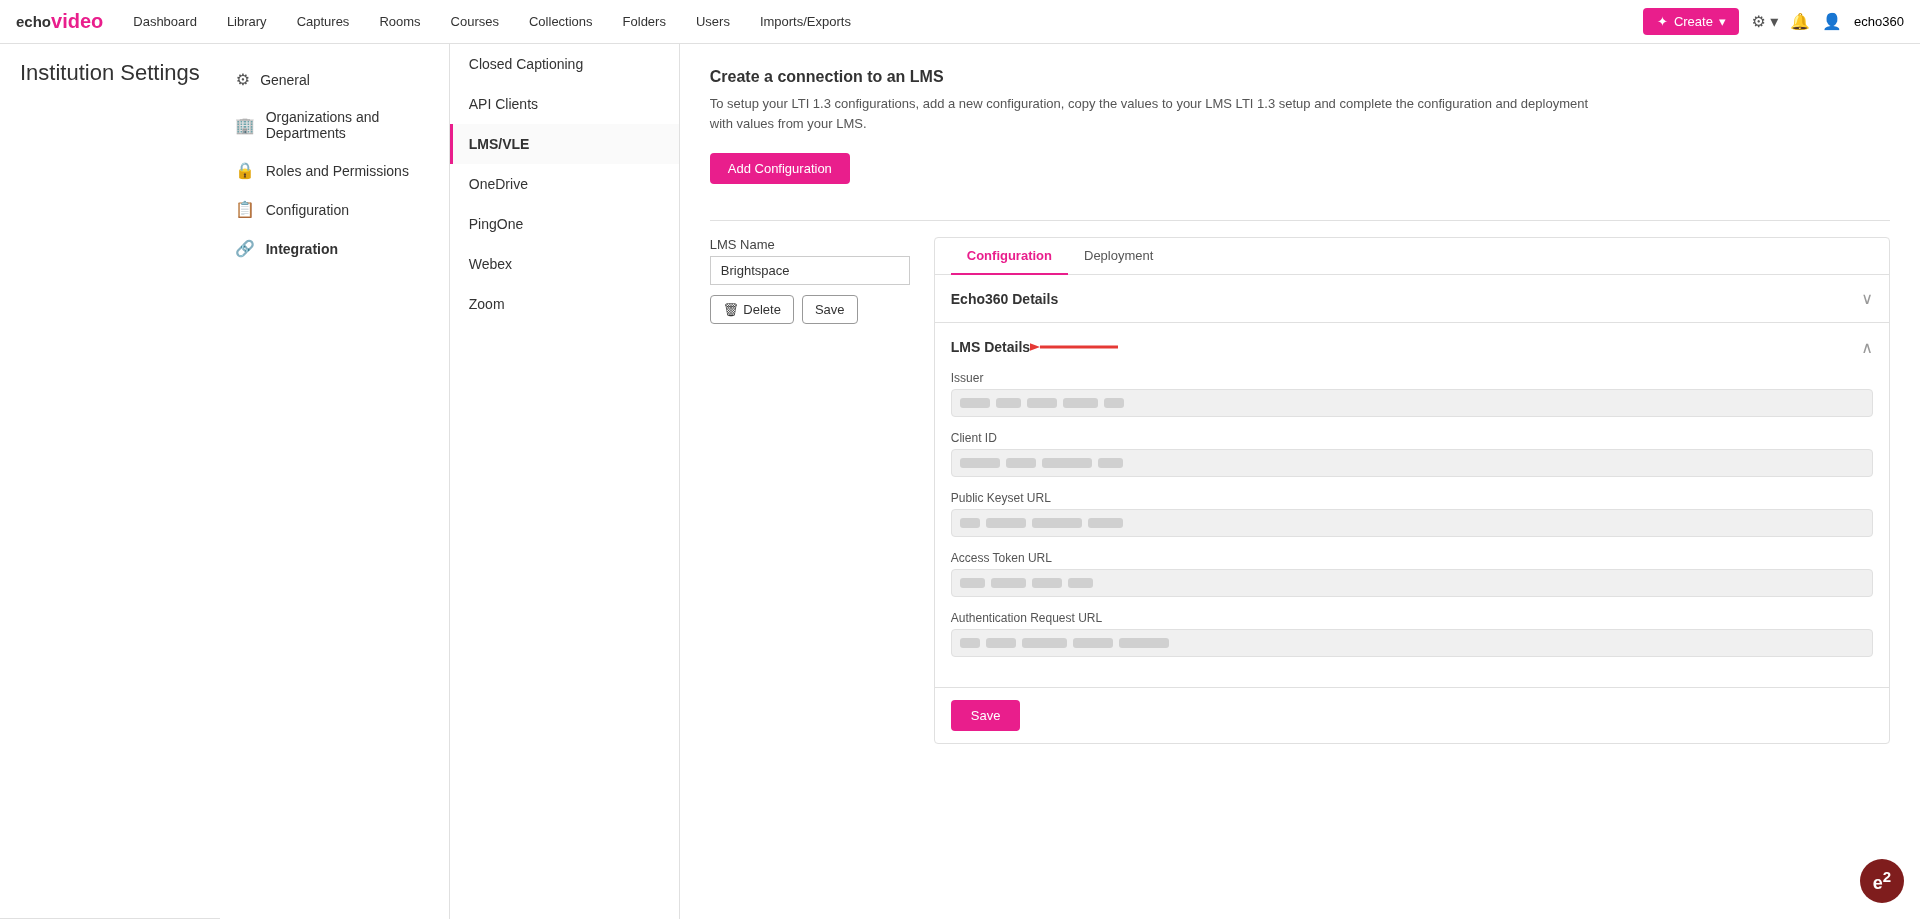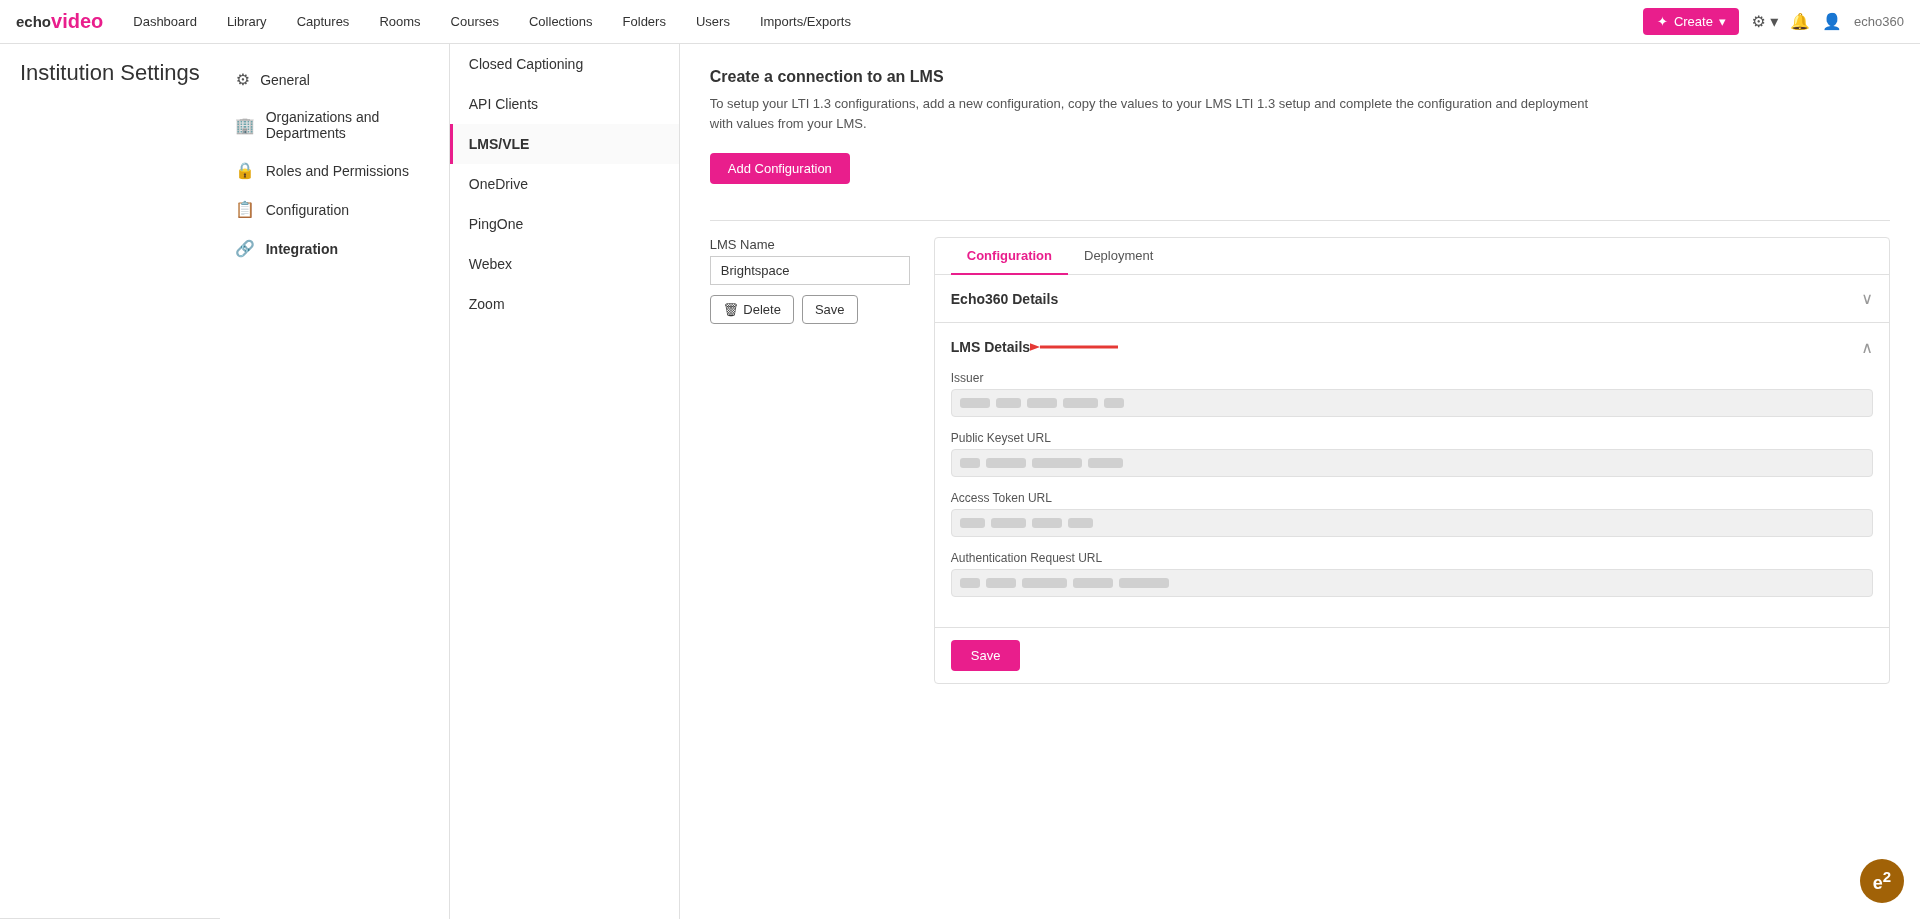--- a/index.html
+++ b/index.html
@@ -14,21 +14,21 @@
     .logo-echo { font-size: 15px; font-weight: 700; color: #333; }
     .logo-video { font-size: 20px; font-weight: 700; color: #e91e8c; }
     .nav-links { display: flex; gap: 30px; align-items: center; flex: 1; }
     .nav-link { color: #333; text-decoration: none; font-size: 13px; cursor: pointer; }
     .nav-right { display: flex; align-items: center; gap: 12px; margin-left: auto; }
     .create-btn {
       background: #e91e8c; color: #fff; border: none; border-radius: 4px;
       padding: 6px 14px; font-size: 13px; cursor: pointer; display: flex; align-items: center; gap: 6px;
     }
     .nav-icon { font-size: 16px; color: #555; cursor: pointer; }
-    .nav-username { font-size: 13px; color: #737373; }
+    .nav-username { font-size: 13px; color: #000000; }
 
     
     .page { display: flex; flex-direction: row; height: calc(100vh - 44px); }
     .page-header { padding: 16px 20px 8px 20px; border-bottom: 1px solid #e0e0e0; }
     .page-title { font-size: 22px; font-weight: 400; color: #333; }
     .content-area { display: flex; flex: 1; overflow: hidden; }
 
     
     .left-sidebar { width: 230px; border-right: 1px solid #e0e0e0; padding: 16px 0; flex-shrink: 0; }
     .sidebar-item {
@@ -109,21 +109,21 @@
 
     
     .save-btn-primary {
       background: #e91e8c; color: #fff; border: none; border-radius: 4px;
       padding: 8px 20px; font-size: 13px; cursor: pointer; margin: 12px 16px;
     }
 
     
     .bottom-badge {
       position: fixed; bottom: 16px; right: 16px;
-      background: #a16207; color: #fff; border-radius: 50%; width: 44px; height: 44px;
+      background: #7f1d1d; color: #fff; border-radius: 50%; width: 44px; height: 44px;
       display: flex; align-items: center; justify-content: center;
       font-size: 18px; font-weight: bold; cursor: pointer; z-index: 100;
     }
   </style>
 </head>
 <body>
 
 <nav class="top-nav">
   <div class="logo">
     <span class="logo-echo">echo</span>
@@ -270,20 +270,29 @@
                 <div class="field-label">Issuer</div>
                 <div class="field-value-bar">
                   <div class="blur-block" style="width:30px"></div>
                   <div class="blur-block" style="width:25px"></div>
                   <div class="blur-block" style="width:30px"></div>
                   <div class="blur-block" style="width:35px"></div>
                   <div class="blur-block" style="width:20px"></div>
                 </div>
               </div>
 
+              <div class="field-group">
+                <div class="field-label">Client ID</div>
+                <div class="field-value-bar">
+                  <div class="blur-block" style="width:40px"></div>
+                  <div class="blur-block" style="width:30px"></div>
+                  <div class="blur-block" style="width:50px"></div>
+                  <div class="blur-block" style="width:25px"></div>
+                </div>
+              </div>
 
               <div class="field-group">
                 <div class="field-label">Public Keyset URL</div>
                 <div class="field-value-bar">
                   <div class="blur-block" style="width:20px"></div>
                   <div class="blur-block" style="width:40px"></div>
                   <div class="blur-block" style="width:50px"></div>
                   <div class="blur-block" style="width:35px"></div>
                 </div>
               </div>

